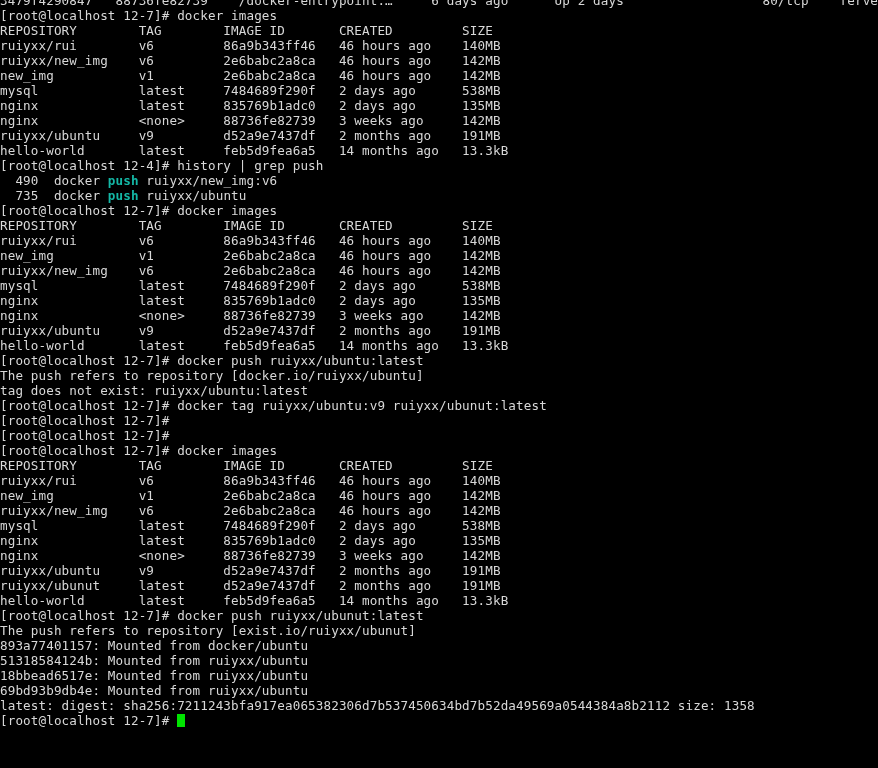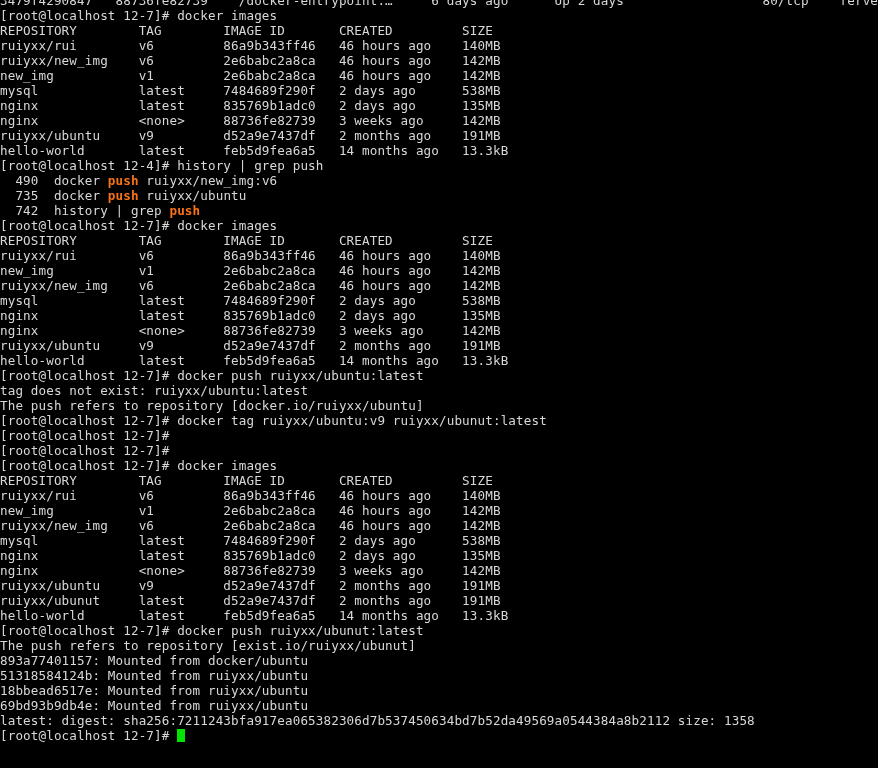--- a/index.html
+++ b/index.html
@@ -35,21 +35,21 @@
   }
   .line {
     white-space: pre;
     height: 15px;
     line-height: 15px;
     padding-left: 0px;
     color: #d8d8d8;
   }
   .seg { white-space: pre; }
   .hl-red {
-    color: #f97316;
+    color: #14b8a6;
     font-weight: bold;
   }
   .cursor {
     display: inline-block;
     width: 7.72px;
     height: 13px;
     background: #00e400;
     vertical-align: -2px;
   }
 </style>
@@ -65,34 +65,33 @@
       <div class="line"><span class="seg">ruiyxx/new_img    v6         2e6babc2a8ca   46 hours ago    142MB</span></div>
       <div class="line"><span class="seg">new_img           v1         2e6babc2a8ca   46 hours ago    142MB</span></div>
       <div class="line"><span class="seg">mysql             latest     7484689f290f   2 days ago      538MB</span></div>
       <div class="line"><span class="seg">nginx             latest     835769b1adc0   2 days ago      135MB</span></div>
       <div class="line"><span class="seg">nginx             &lt;none&gt;     88736fe82739   3 weeks ago     142MB</span></div>
       <div class="line"><span class="seg">ruiyxx/ubuntu     v9         d52a9e7437df   2 months ago    191MB</span></div>
       <div class="line"><span class="seg">hello-world       latest     feb5d9fea6a5   14 months ago   13.3kB</span></div>
       <div class="line"><span class="seg">[root@localhost 12-4]# history | grep push</span></div>
       <div class="line"><span class="seg">  490  docker </span><span class="seg hl-red">push</span><span class="seg"> ruiyxx/new_img:v6</span></div>
       <div class="line"><span class="seg">  735  docker </span><span class="seg hl-red">push</span><span class="seg"> ruiyxx/ubuntu</span></div>
-      <div class="line"><span class="seg">  742  history | grep </span><span class="seg hl-red">push</span></div>
       <div class="line"><span class="seg">[root@localhost 12-7]# docker images</span></div>
       <div class="line"><span class="seg">REPOSITORY        TAG        IMAGE ID       CREATED         SIZE</span></div>
       <div class="line"><span class="seg">ruiyxx/rui        v6         86a9b343ff46   46 hours ago    140MB</span></div>
       <div class="line"><span class="seg">new_img           v1         2e6babc2a8ca   46 hours ago    142MB</span></div>
       <div class="line"><span class="seg">ruiyxx/new_img    v6         2e6babc2a8ca   46 hours ago    142MB</span></div>
       <div class="line"><span class="seg">mysql             latest     7484689f290f   2 days ago      538MB</span></div>
       <div class="line"><span class="seg">nginx             latest     835769b1adc0   2 days ago      135MB</span></div>
       <div class="line"><span class="seg">nginx             &lt;none&gt;     88736fe82739   3 weeks ago     142MB</span></div>
       <div class="line"><span class="seg">ruiyxx/ubuntu     v9         d52a9e7437df   2 months ago    191MB</span></div>
       <div class="line"><span class="seg">hello-world       latest     feb5d9fea6a5   14 months ago   13.3kB</span></div>
       <div class="line"><span class="seg">[root@localhost 12-7]# docker push ruiyxx/ubuntu:latest</span></div>
+      <div class="line"><span class="seg">The push refers to repository [docker.io/ruiyxx/ubuntu]</span></div>
       <div class="line"><span class="seg">tag does not exist: ruiyxx/ubuntu:latest</span></div>
-      <div class="line"><span class="seg">The push refers to repository [docker.io/ruiyxx/ubuntu]</span></div>
       <div class="line"><span class="seg">[root@localhost 12-7]# docker tag ruiyxx/ubuntu:v9 ruiyxx/ubunut:latest</span></div>
       <div class="line"><span class="seg">[root@localhost 12-7]# </span></div>
       <div class="line"><span class="seg">[root@localhost 12-7]# </span></div>
       <div class="line"><span class="seg">[root@localhost 12-7]# docker images</span></div>
       <div class="line"><span class="seg">REPOSITORY        TAG        IMAGE ID       CREATED         SIZE</span></div>
       <div class="line"><span class="seg">ruiyxx/rui        v6         86a9b343ff46   46 hours ago    140MB</span></div>
       <div class="line"><span class="seg">new_img           v1         2e6babc2a8ca   46 hours ago    142MB</span></div>
       <div class="line"><span class="seg">ruiyxx/new_img    v6         2e6babc2a8ca   46 hours ago    142MB</span></div>
       <div class="line"><span class="seg">mysql             latest     7484689f290f   2 days ago      538MB</span></div>
       <div class="line"><span class="seg">nginx             latest     835769b1adc0   2 days ago      135MB</span></div>

